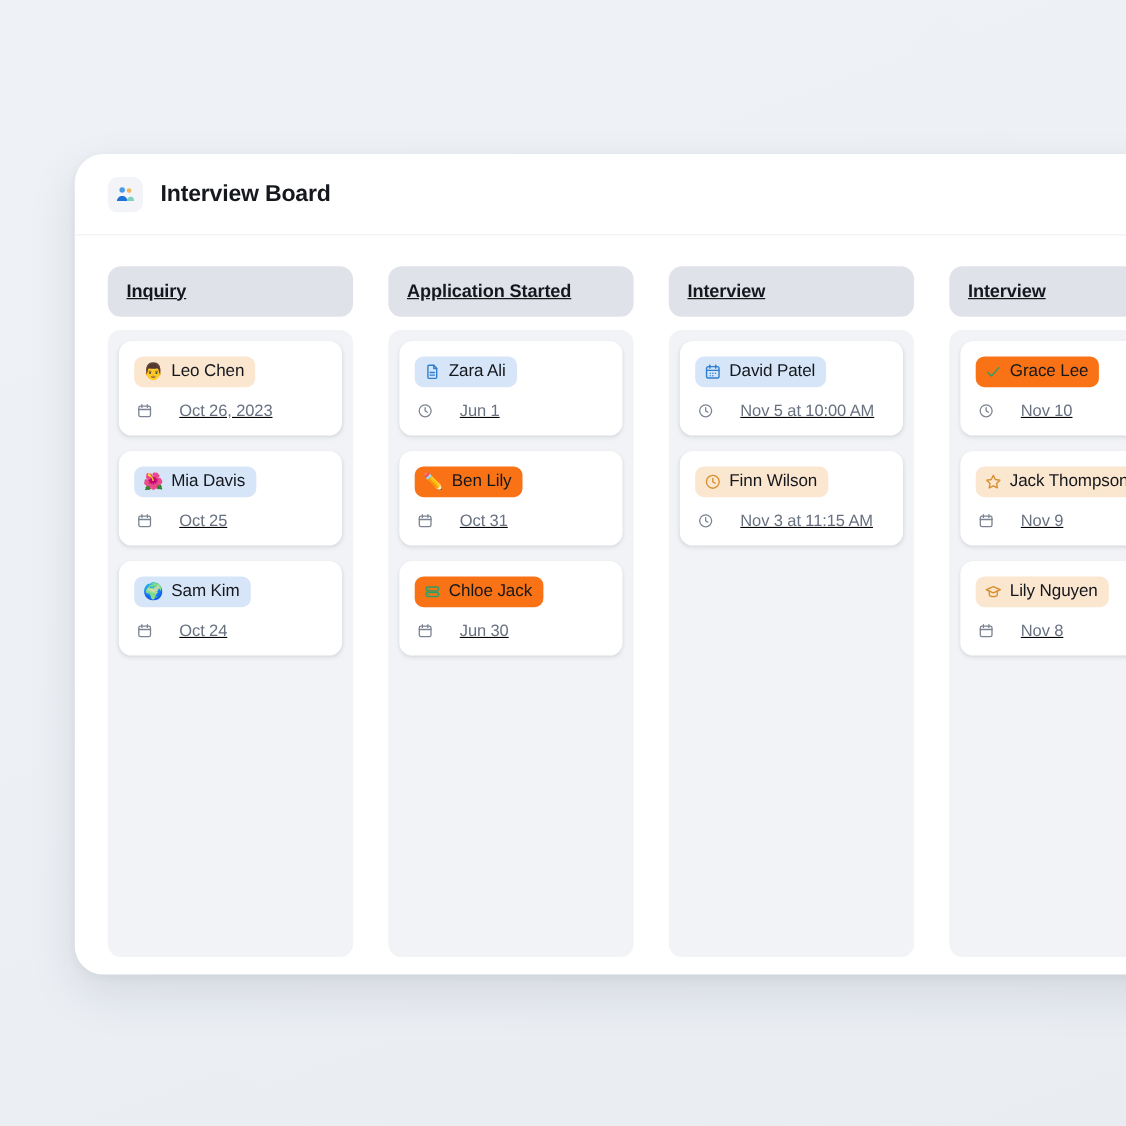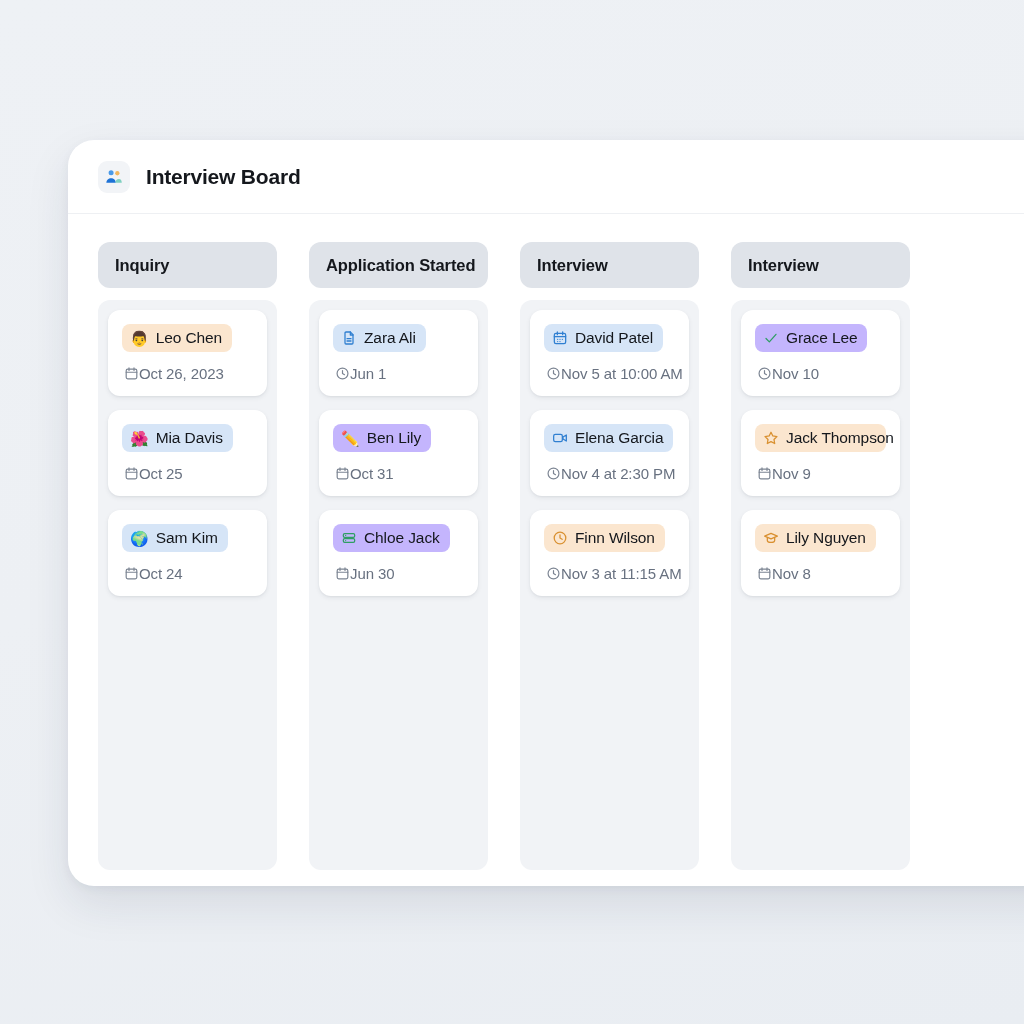--- a/index.html
+++ b/index.html
@@ -62,22 +62,23 @@
 
   
   .columns {
     display: flex;
     gap: 32px;
     padding: 28px 30px 0 30px;
     align-items: flex-start;
   }
 
   .column {
-    width: 179px;
+    width: 223px;
     flex: none;
+    text-decoration: underline;
   }
 
   .column-header {
     height: 46px;
     background: #dfe3e9;
     border-radius: 12px;
     display: flex;
     align-items: center;
     padding: 0 17px;
     margin-bottom: 12px;
@@ -131,39 +132,39 @@
     font-size: 15.5px;
     font-weight: 500;
     color: #14171c;
     white-space: nowrap;
     letter-spacing: -0.1px;
   }
 
   .card-meta {
     display: flex;
     align-items: center;
-    gap: 0;
+    gap: 24px;
     margin-top: 13px;
     padding-left: 2px;
   }
 
   .meta-icon { flex: none; display: inline-flex; align-items: center; }
   .meta-icon svg { display: block; }
 
   .meta-text {
     font-size: 15px;
     color: #687180;
     white-space: nowrap;
     letter-spacing: -0.1px;
   }
 
   
   .pill-peach { background: #fbe6cf; }
   .pill-blue  { background: #d6e5f7; }
-  .pill-green { background: #c4b5fd; }
+  .pill-green { background: #f97316; }
 </style>
 </head>
 <body>
 
 <div class="board-panel">
 
   <div class="board-header">
     <span class="app-icon">
       <svg width="20" height="20" viewBox="0 0 24 24">
         <circle cx="8.5" cy="7" r="3" fill="#4a9ae8"></circle>
@@ -308,37 +309,20 @@
               <span class="pill-name">David Patel</span>
             </div><div class="card-meta">
               <span class="meta-icon">
                 <svg width="15" height="15" viewBox="0 0 24 24" fill="none" stroke="#7b8492" stroke-width="1.9" stroke-linecap="round" stroke-linejoin="round">
                   <circle cx="12" cy="12" r="8.7"></circle>
                   <path d="M12 7.3V12l3.2 2"></path>
                 </svg>
               </span>
               <span class="meta-text">Nov 5 at 10:00 AM</span>
             </div></div>
-          <div class="card"><div class="card-name-pill pill-blue">
-              <span class="pill-emoji">
-                <svg width="16" height="16" viewBox="0 0 24 24" fill="none" stroke="#2f7fd1" stroke-width="1.9" stroke-linecap="round" stroke-linejoin="round">
-                  <rect x="2.5" y="6.5" width="13" height="11" rx="2.5"></rect>
-                  <path d="M16.5 10.5l5-3v9l-5-3z"></path>
-                </svg>
-              </span>
-              <span class="pill-name">Elena Garcia</span>
-            </div><div class="card-meta">
-              <span class="meta-icon">
-                <svg width="15" height="15" viewBox="0 0 24 24" fill="none" stroke="#7b8492" stroke-width="1.9" stroke-linecap="round" stroke-linejoin="round">
-                  <circle cx="12" cy="12" r="8.7"></circle>
-                  <path d="M12 7.3V12l3.2 2"></path>
-                </svg>
-              </span>
-              <span class="meta-text">Nov 4 at 2:30 PM</span>
-            </div></div>
           <div class="card"><div class="card-name-pill pill-peach">
               <span class="pill-emoji">
                 <svg width="16" height="16" viewBox="0 0 24 24" fill="none" stroke="#d99030" stroke-width="1.9" stroke-linecap="round" stroke-linejoin="round">
                   <circle cx="12" cy="12" r="8.7"></circle>
                   <path d="M12 7.3V12l3.2 2"></path>
                 </svg>
               </span>
               <span class="pill-name">Finn Wilson</span>
             </div><div class="card-meta">
               <span class="meta-icon">

